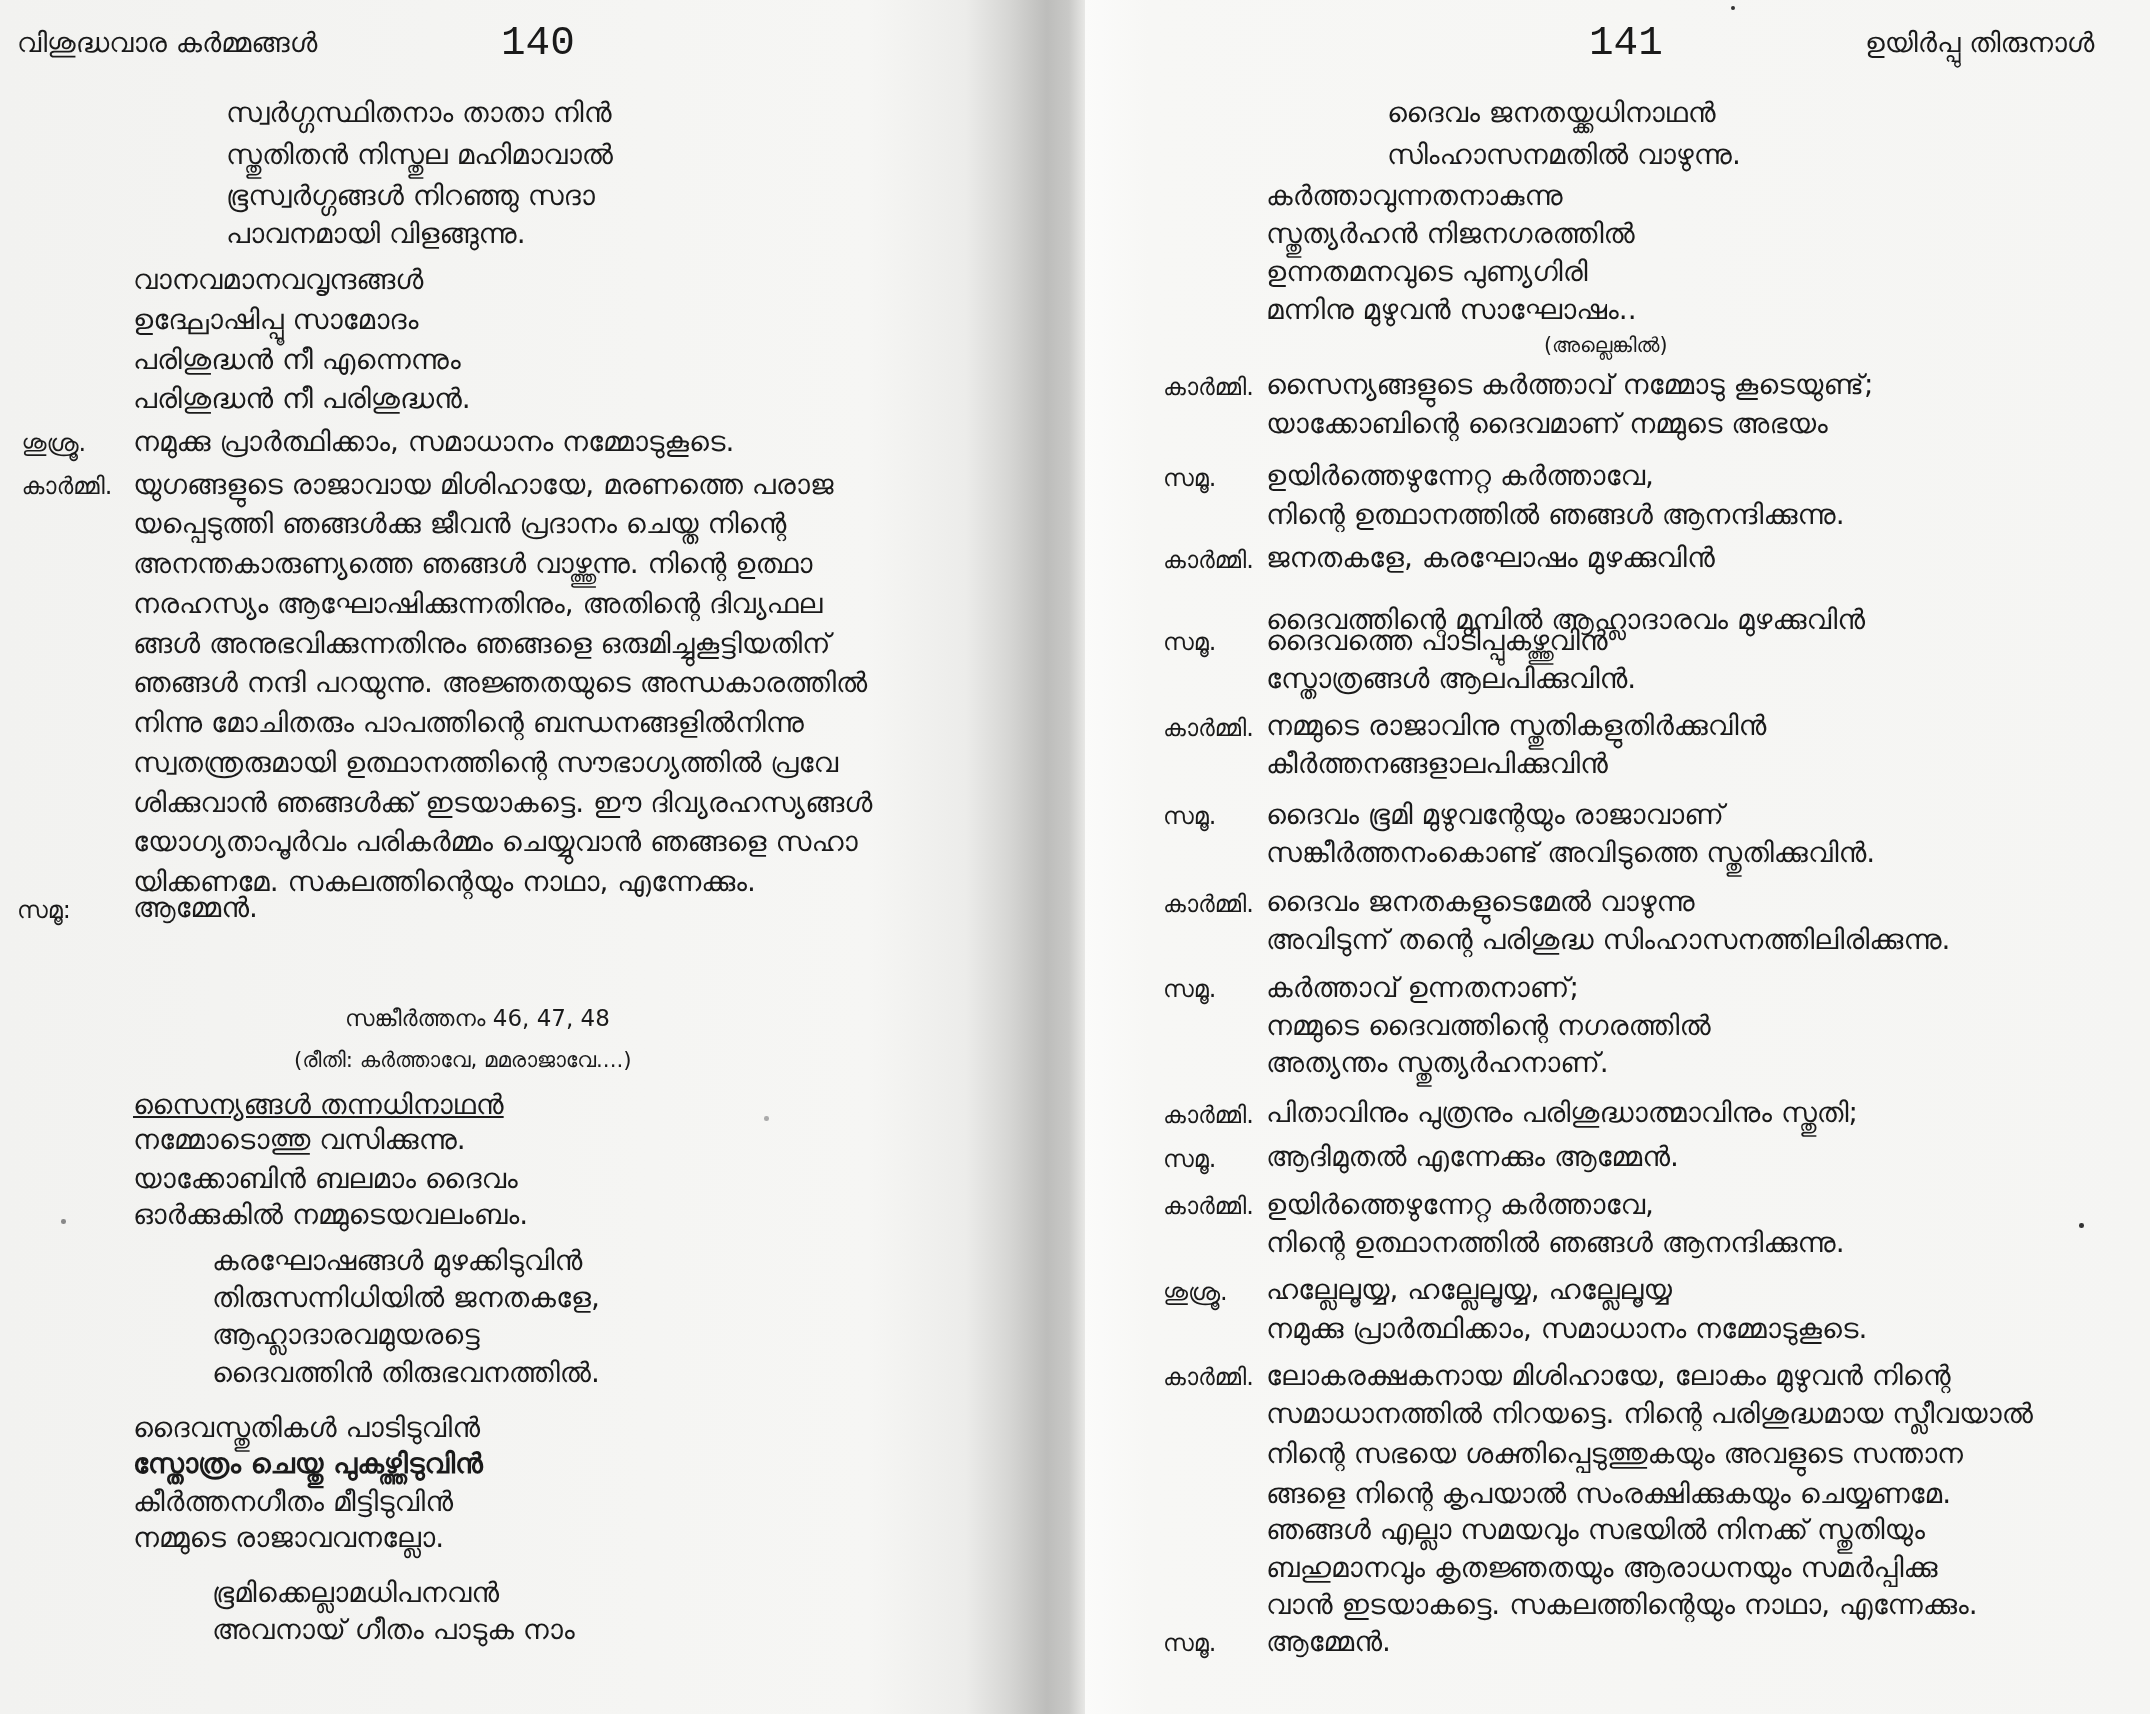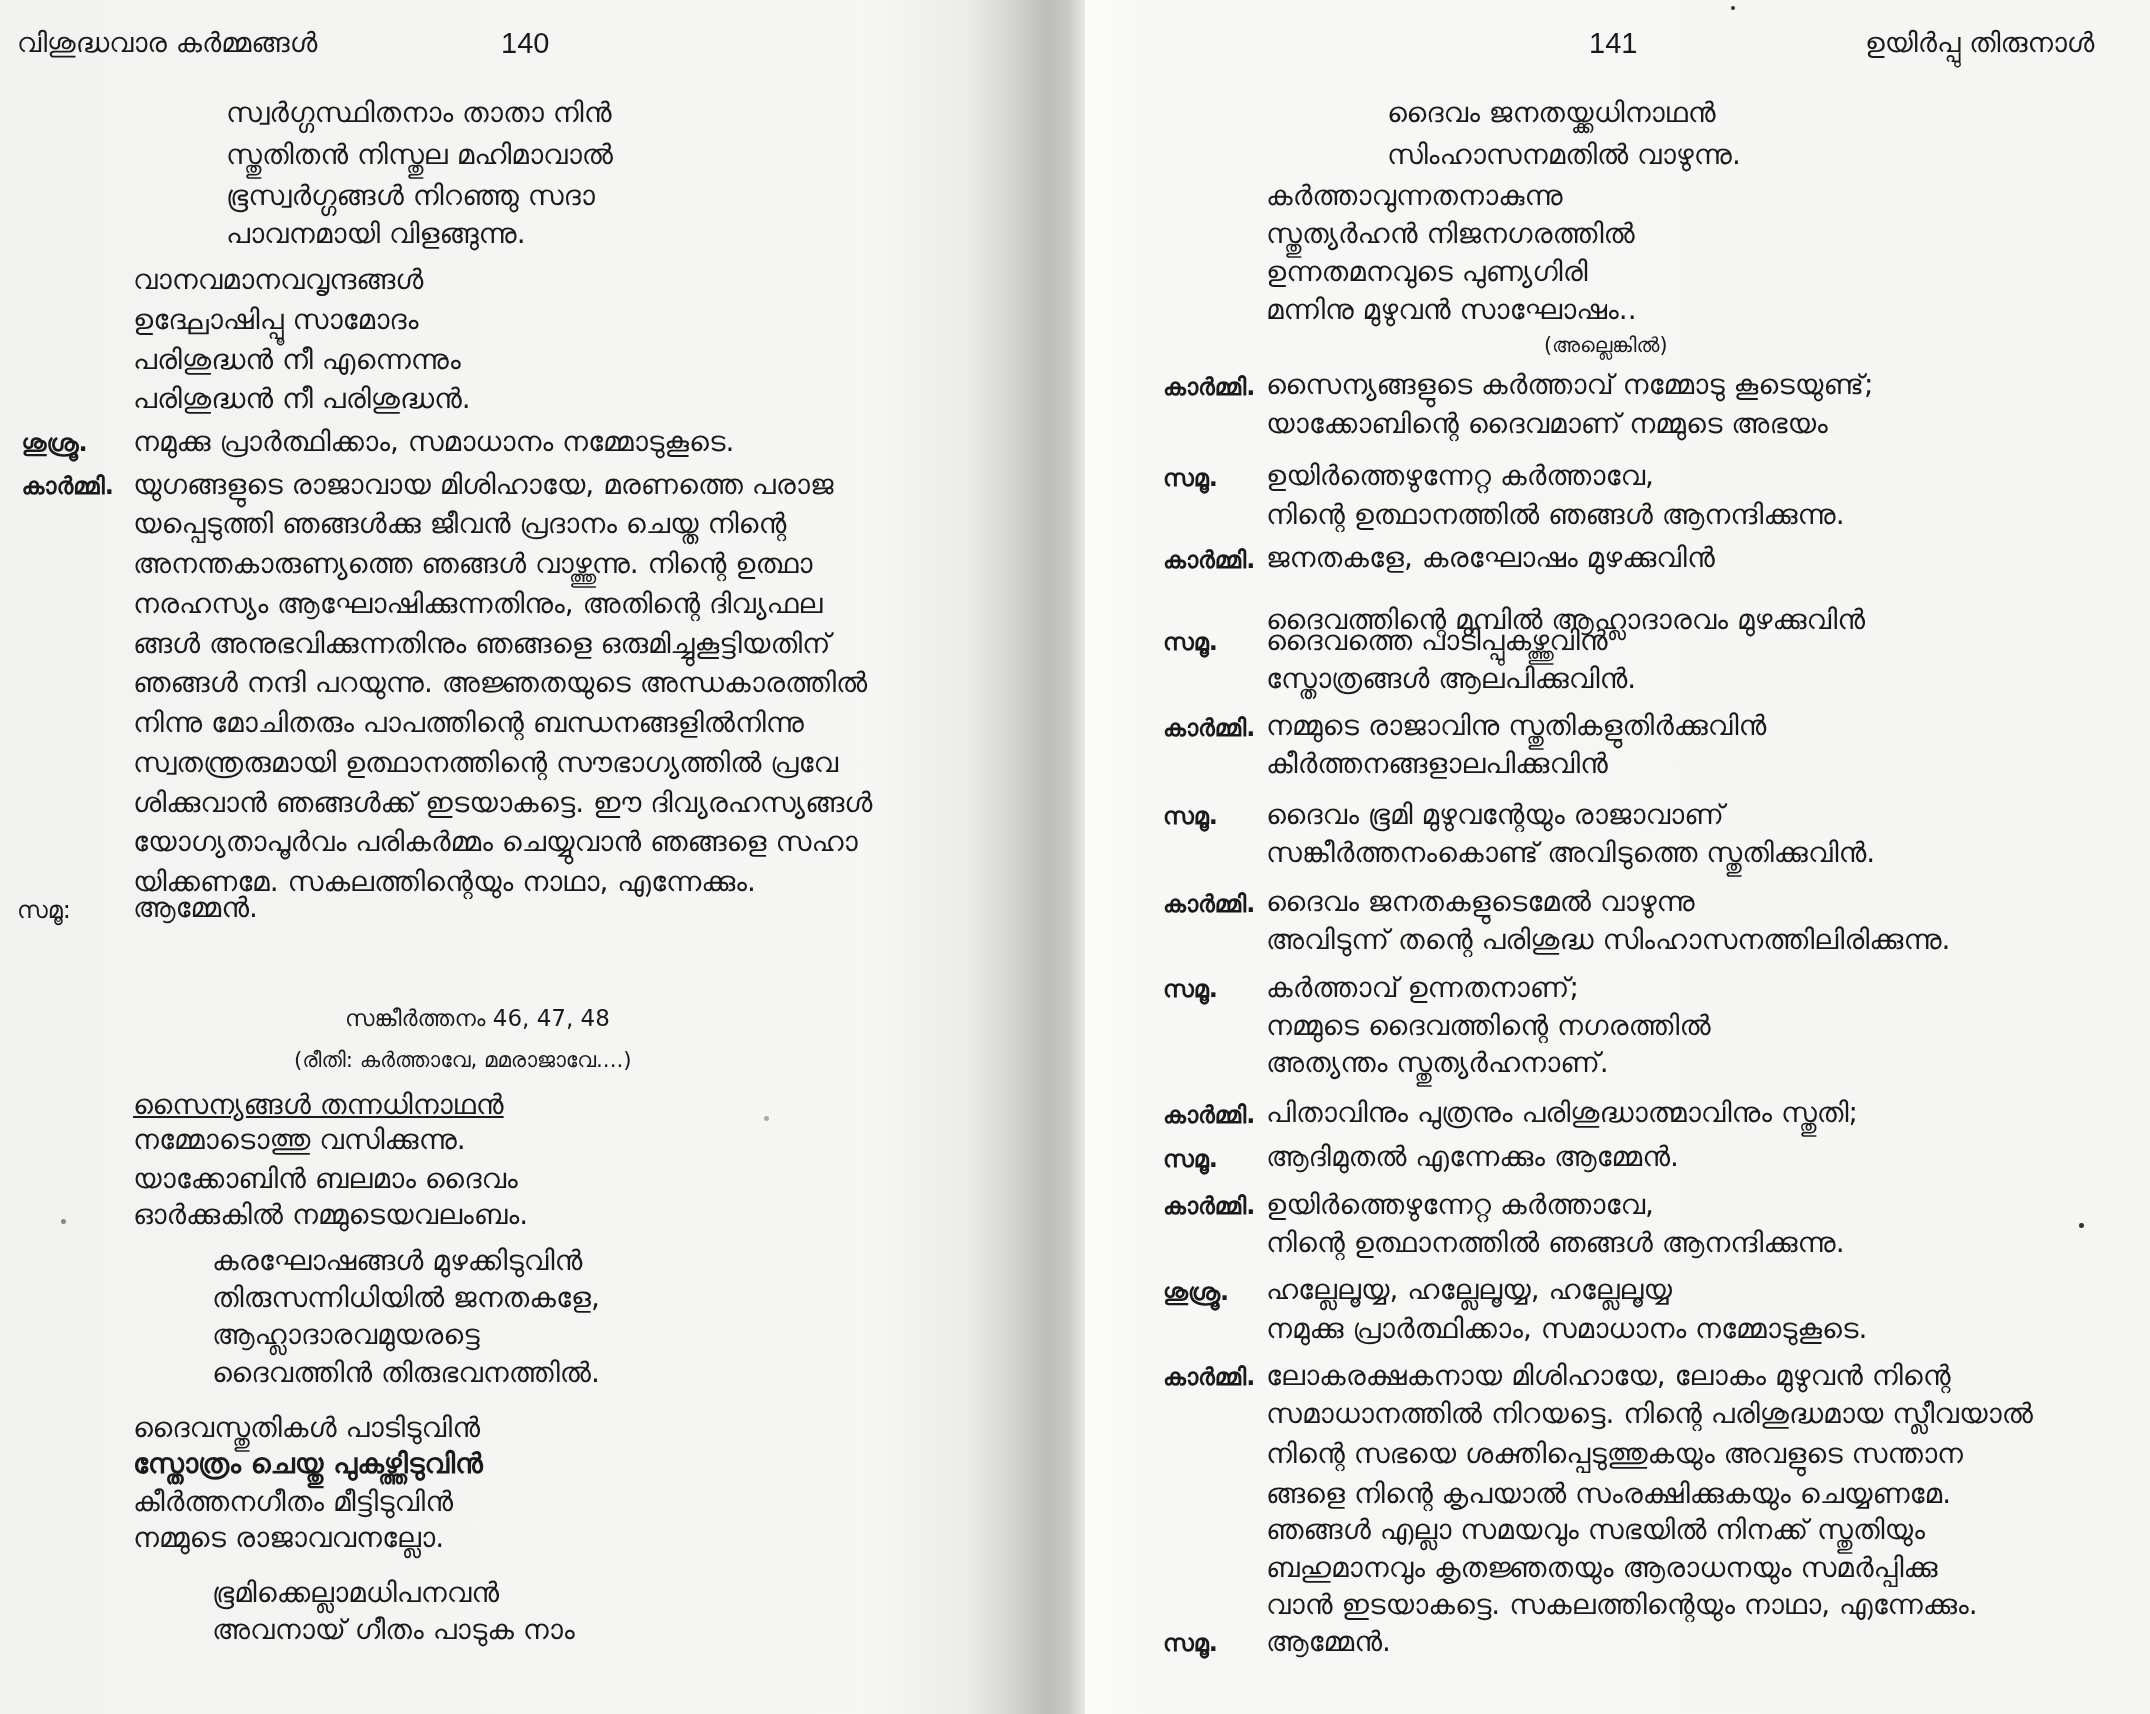--- a/index.html
+++ b/index.html
@@ -8,23 +8,23 @@
     background:#f4f4f2;
     font-family:"DejaVu Sans", sans-serif;
     color:#1a1a1a;
   }
   .page { position:absolute; top:0; height:1714px; }
   .page-left  { left:0; width:1085px;
     background:linear-gradient(to right,#f2f2f0 0%,#f6f6f4 80%,#ececea 89%,#d6d6d4 93%,#bdbdbb 96.5%,#c9c9c7 98.5%,#e8e8e6 100%); }
   .page-right { left:1085px; width:1065px;
     background:linear-gradient(to right,#fbfbfa 0%,#f7f7f5 6%,#f5f5f3 100%); }
   .ln { position:absolute; white-space:nowrap; font-size:28px; line-height:34px; }
-  .lbl { position:absolute; white-space:nowrap; font-size:24px; font-weight:bold; line-height:34px; }
+  .lbl { position:absolute; white-space:nowrap; font-size:24px; font-weight:normal; line-height:34px; }
   .hdr { position:absolute; white-space:nowrap; font-size:27.5px; line-height:34px; }
-  .pno { position:absolute; font-family:Liberation Sans, sans-serif; font-size:29px; line-height:34px; }
+  .pno { position:absolute; font-family:Liberation Mono, monospace; font-size:41px; line-height:34px; }
   .title { position:absolute; font-size:32px; font-weight:bold; white-space:nowrap; line-height:38px; }
   .sub { position:absolute; font-size:23px; white-space:nowrap; line-height:31px; }
   .speck { position:absolute; width:4.6px; height:4.6px; border-radius:50%; background:#888; }
 </style>
 </head>
 <body>
 
 <div class="page page-left">
   <div class="hdr" style="left:17px;top:24.5px;">വിശുദ്ധവാര കർമ്മങ്ങൾ</div>
   <div class="pno" style="left:501px;top:26px;">140</div>

